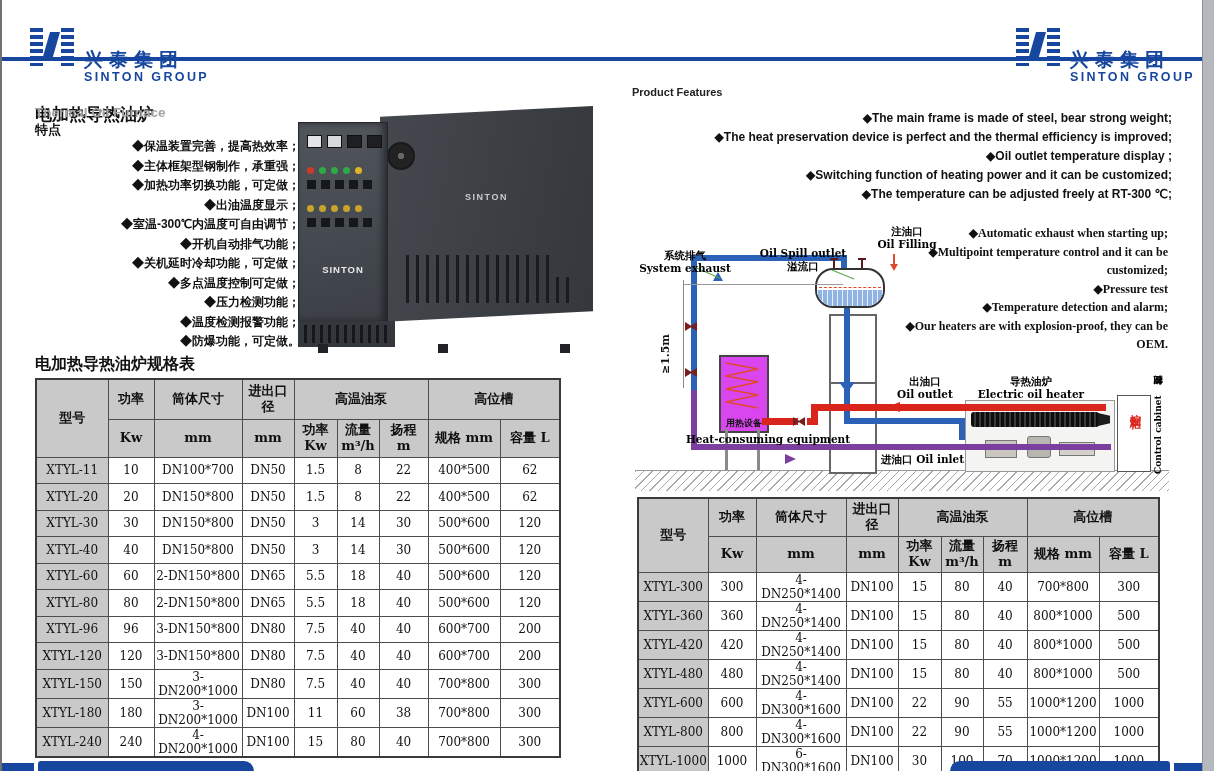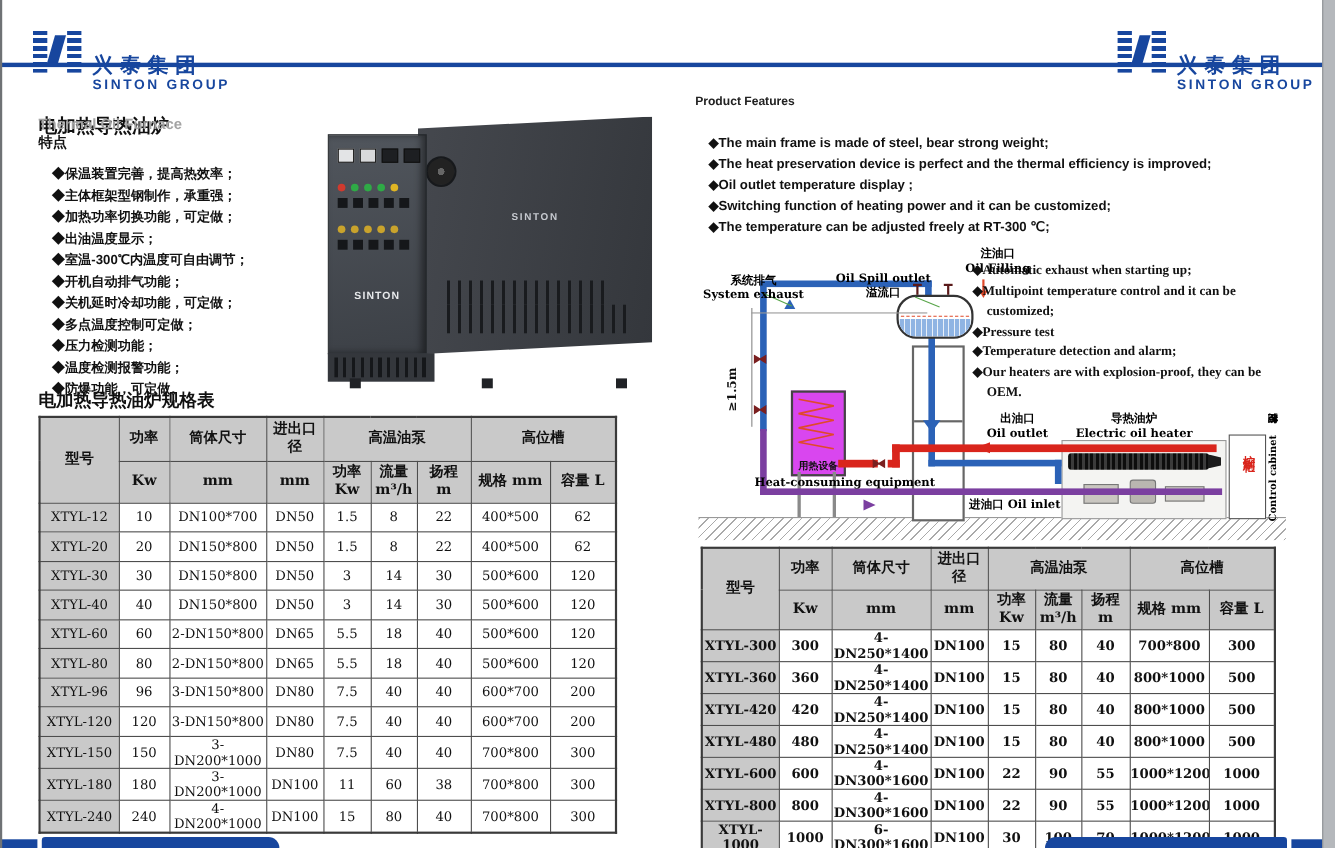--- a/index.html
+++ b/index.html
@@ -17,21 +17,21 @@
   .lm-col.l{left:0}.lm-col.r{right:0}
   .lm-mid{position:absolute;left:16px;width:10px;top:4px;height:28px;background:#17469e;transform:skewX(-16deg);}
   .logo-cn{font-size:19px;font-weight:700;letter-spacing:6px;color:#17469e;line-height:21px;margin-top:40px;}
   .logo-en{font-size:12.5px;font-weight:700;letter-spacing:2.4px;color:#17469e;line-height:15px;}
   .rule{position:absolute;left:0;top:57px;width:100%;height:4px;background:#17469e;}
 
   
   .ptitle{position:absolute;left:35px;top:103px;font-size:17px;font-weight:700;}
   .psub{position:absolute;left:35px;top:105px;font-size:13.5px;font-weight:700;color:#a3a3a3;}
   .feat-h{position:absolute;left:35px;top:121px;font-size:13px;font-weight:700;}
-  ul.blist{list-style:none;margin:12px;padding:0;}
+  ul.blist{list-style:none;margin:0;padding:0;text-align:right;}
   .cn-feats{position:absolute;left:35px;top:137px;width:265px;}
   .cn-feats li{font-size:12px;font-weight:700;line-height:19.5px;white-space:nowrap;}
   .spec-title{position:absolute;left:35px;top:354px;font-size:16px;font-weight:700;}
 
   
   .furnace{position:absolute;left:288px;top:96px;width:318px;height:258px;}
   .f-side{position:absolute;left:92px;top:10px;width:213px;height:216px;
           background:linear-gradient(100deg,#45484e,#34373c);
           clip-path:polygon(0 5%,100% 0,100% 95%,0 100%);}
   .f-side-brand{position:absolute;left:50%;top:40%;transform:translateX(-50%);color:#c7cad0;
@@ -105,21 +105,21 @@
       padding:0;overflow:hidden;}
   table.spec{border:2px solid #3a3a3a;}
   table.spec th{background:#c9c9c9;font-size:13px;font-weight:700;white-space:pre-line;line-height:1.25;}
   table.spec td{font-size:12px;background:#fff;}
   table.spec td.model{background:#c9c9c9;}
   #table-left{left:35px;top:378px;width:524px;}
   #table-right{left:637px;top:497px;width:521px;}
   #table-left thead tr:first-child{height:40px;}#table-left thead tr:last-child{height:38px;}
   #table-left tbody tr{height:26.5px;}
   #table-right thead tr:first-child{height:38px;}#table-right thead tr:last-child{height:36px;}
-  #table-right tbody tr{height:24.6px;font-weight:bold;}
+  #table-right tbody tr{height:24.6px;}
 
   
   .tabbar{position:absolute;bottom:0;height:8px;background:#17469e;}
   .tab{position:absolute;bottom:0;height:10px;background:#17469e;}
   .tab.l{left:38px;width:216px;border-radius:3px 10px 0 0;}
   .tab.r{left:950px;width:220px;border-radius:10px 3px 0 0;}
   .tabbar.l{left:0;width:34px;}
   .tabbar.r{right:0;width:40px;}
 </style>
 </head>
@@ -265,21 +265,21 @@
 m³/h</th>
         <th>扬程
 m</th>
         <th>规格 mm</th>
         <th>容量 L</th>
       </tr>
     </thead>
     <tbody>
 
         <tr>
-          <td class="model">XTYL-12</td>
+          <td class="model">XTYL-11</td>
           <td>10</td>
           <td>DN100*700</td>
           <td>DN50</td>
           <td>1.5</td>
           <td>8</td>
           <td>22</td>
           <td>400*500</td>
           <td>62</td>
         </tr>
 

